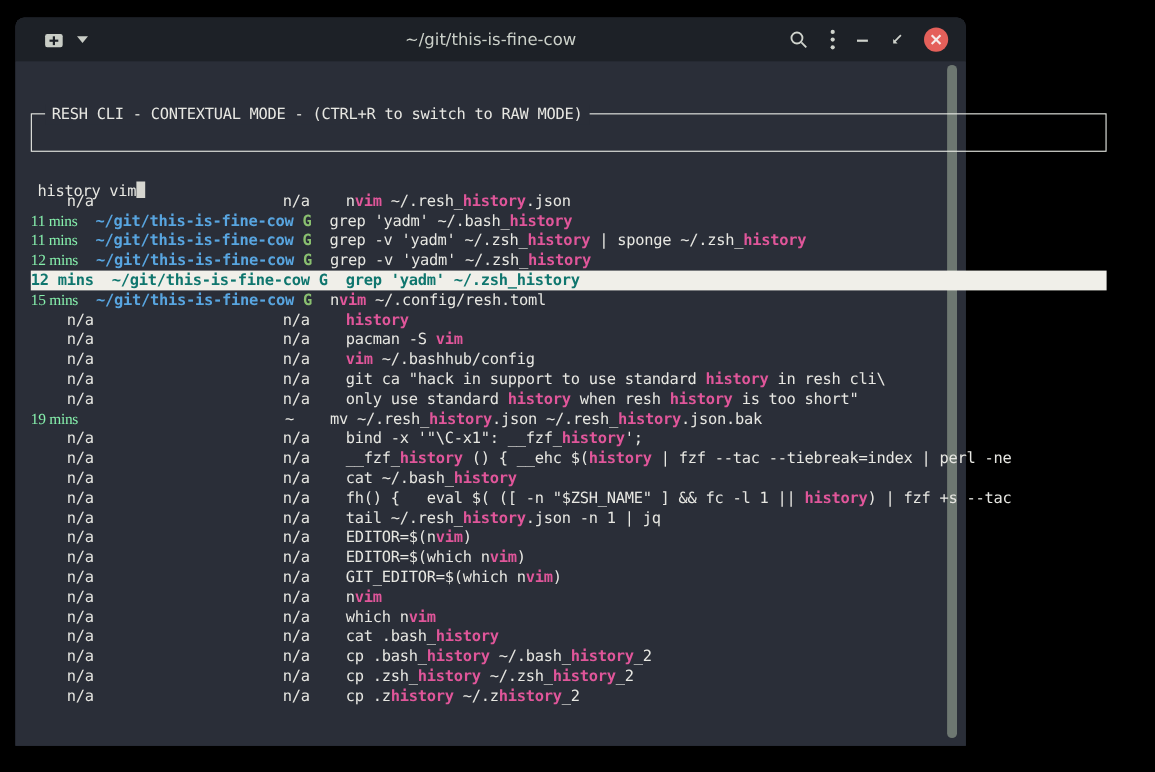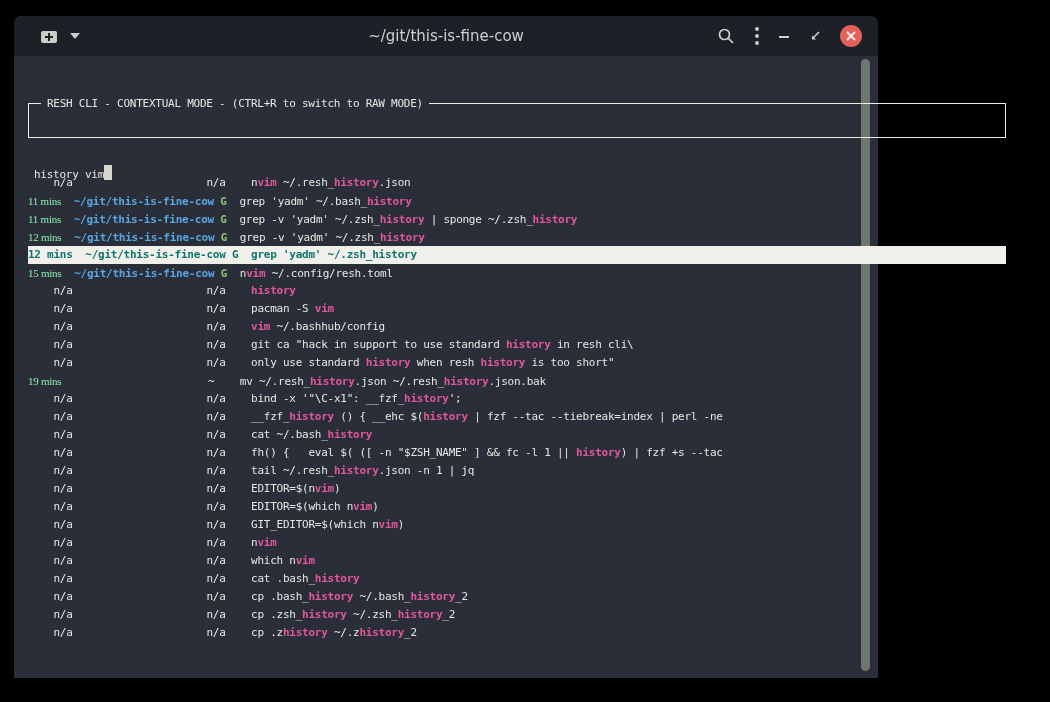--- a/index.html
+++ b/index.html
@@ -13,21 +13,21 @@
   .tb-right{position:absolute;right:16px;top:0;height:40px;display:flex;align-items:center;gap:19px;}
   .tb-title{position:absolute;left:0;right:0;top:0;height:40px;display:flex;align-items:center;
             justify-content:center;color:#ccd1ca;font-family:"DejaVu Sans",sans-serif;font-size:15px;}
   .caret{width:0;height:0;border-left:5px solid transparent;border-right:5px solid transparent;
          border-top:6px solid #c9cdc6;}
   .iconbtn{display:flex;align-items:center;justify-content:center;cursor:default;}
   .closebtn{width:22px;height:22px;border-radius:50%;background:#e4605a;display:flex;
             align-items:center;justify-content:center;}
   
   .term{position:absolute;top:40px;left:0;right:0;bottom:0;background:#2a2e38;
-        color:#e7e7e2;font-size:11px;line-height:18px;letter-spacing:-0.25px;white-space:pre;}
+        color:#e7e7e2;font-size:14px;line-height:18px;letter-spacing:-0.25px;white-space:pre;}
   .scrollbar{position:absolute;top:3px;right:8px;width:9px;height:612px;
              background:#6d7771;border-radius:5px;}
   .content{position:absolute;left:14px;top:0;width:978px;}
   .resh-box{margin-top:11px;height:33px;border:1px solid #eceee8;position:relative;}
   .resh-legend{position:absolute;left:12px;top:-9px;background:#2a2e38;padding:0 6px;}
   .search-line{padding:7px 0 0 5px;}
   .cursor{display:inline-block;width:8px;height:15px;background:#d6d6d0;vertical-align:-2px;}
   .thead{margin-top:13px;border-bottom:1px solid #eceee8;height:18px;}
   .row{height:18px;}
   .row.selected{background:#f0efe9;color:#0f766e;font-weight:bold;}

